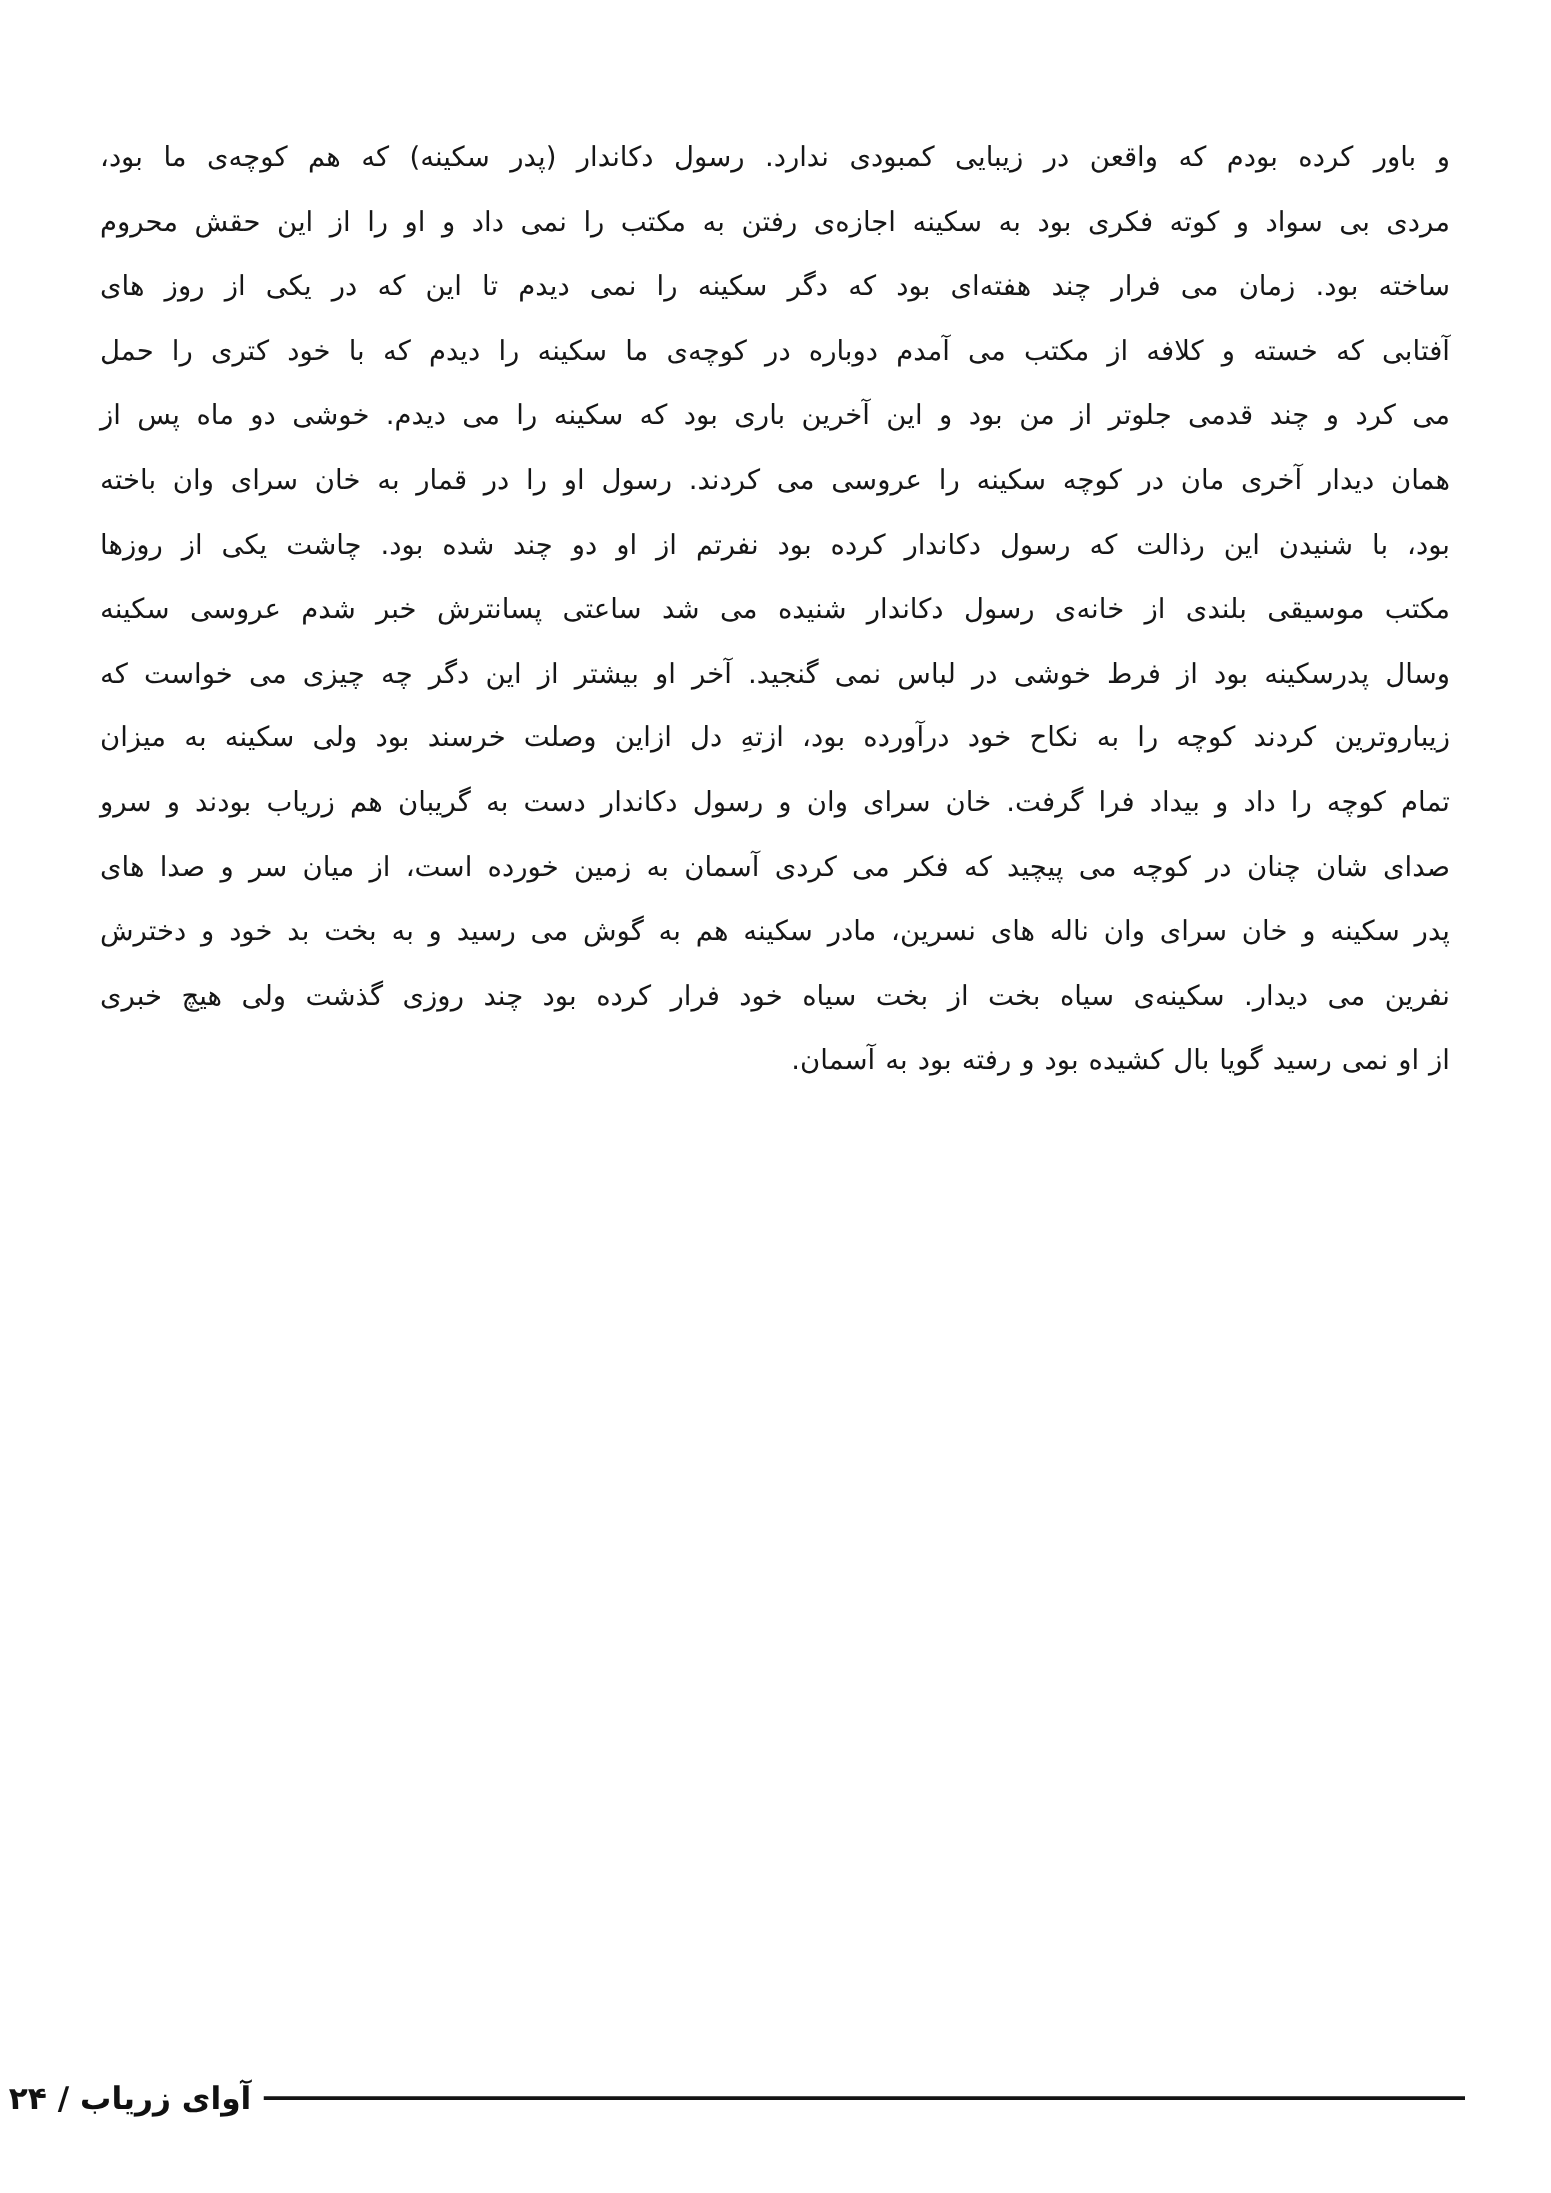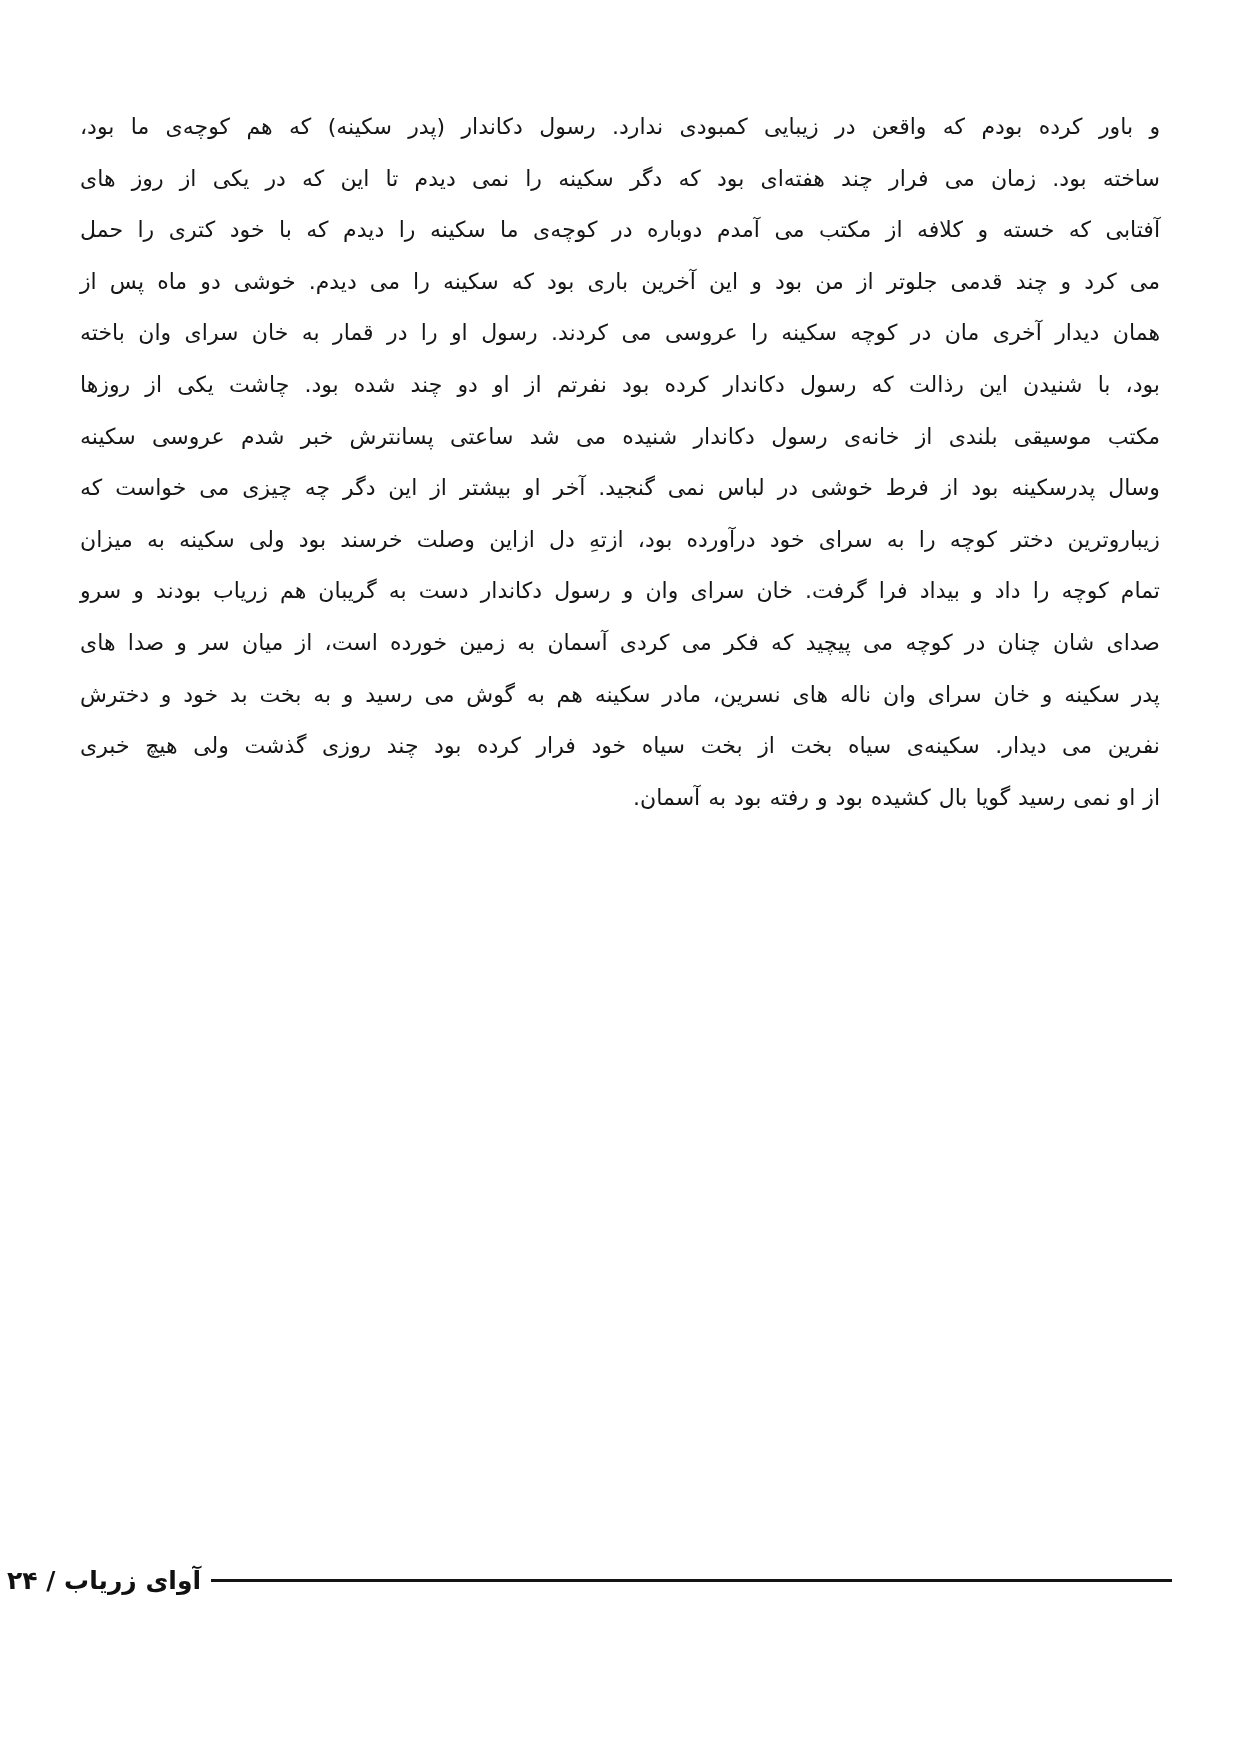--- a/index.html
+++ b/index.html
@@ -31,21 +31,21 @@
     text-align-last: justify;
     -moz-text-align-last: justify;
     word-spacing: 1px;
   }
   .line.last {
     text-align-last: right;
     -moz-text-align-last: right;
   }
   .footer {
     position: absolute;
-    top: 1557px;
+    top: 1655px;
     left: 55px;
     right: 69px;
     height: 46px;
     display: flex;
     flex-direction: row;
     align-items: center;
     gap: 10px;
     direction: ltr;
   }
   .footer-label {
@@ -62,28 +62,29 @@
     background: #141414;
   }
 </style>
 </head>
 <body>
 
 <div class="page">
 
   <div class="body-text">
     <div class="line">و باور کرده بودم که واقعن در زیبایی کمبودی ندارد. رسول دکاندار (پدر سکینه) که هم کوچه‌ی ما بود،</div>
+    <div class="line">مردی بی سواد و کوته فکری بود به سکینه اجازه‌ی رفتن به مکتب را نمی داد  و او را از این حقش محروم</div>
     <div class="line">ساخته بود. زمان می  فرار چند هفته‌ای بود که دگر سکینه را نمی دیدم تا این که در یکی از روز های</div>
     <div class="line">آفتابی که خسته و کلافه از مکتب می آمدم دوباره در کوچه‌ی ما سکینه را دیدم که با خود کتری را حمل</div>
     <div class="line">می کرد و چند قدمی جلوتر از من بود و این آخرین باری بود که سکینه را می دیدم. خوشی دو ماه پس از</div>
     <div class="line">همان دیدار آخری مان در کوچه سکینه را عروسی می کردند. رسول او را در قمار به خان سرای وان باخته</div>
     <div class="line">بود، با شنیدن این رذالت که رسول دکاندار کرده بود نفرتم از او دو چند شده بود. چاشت یکی از روزها</div>
     <div class="line">مکتب موسیقی بلندی از خانه‌ی رسول دکاندار شنیده می شد ساعتی پسانترش خبر شدم عروسی سکینه</div>
     <div class="line">وسال پدرسکینه بود از فرط خوشی در لباس نمی گنجید. آخر او بیشتر از این دگر چه چیزی می خواست که</div>
-    <div class="line">زیباروترین دختر کوچه را به سرای خود درآورده بود، ازتهِ دل ازاین وصلت خرسند بود ولی سکینه به میزان</div>
+    <div class="line">زیباروترین کردند کوچه را به نکاح خود درآورده بود، ازتهِ دل ازاین وصلت خرسند بود ولی سکینه به میزان</div>
     <div class="line">تمام کوچه را داد و بیداد فرا گرفت. خان سرای وان و رسول دکاندار دست به گریبان هم زریاب بودند و سرو</div>
     <div class="line">صدای شان چنان در کوچه می پیچید که فکر می کردی آسمان به زمین خورده است، از میان سر و صدا های</div>
     <div class="line">پدر سکینه و خان سرای وان ناله های نسرین، مادر سکینه هم به گوش می رسید و به بخت بد خود و دخترش</div>
     <div class="line">نفرین می دیدار. سکینه‌ی سیاه بخت از بخت سیاه خود فرار کرده بود چند روزی گذشت ولی هیچ خبری</div>
     <div class="line last">از او نمی رسید گویا بال کشیده بود و رفته بود به آسمان.</div>
   </div>
 
   <div class="footer">
     <div class="footer-label">آوای زریاب / ۲۴</div>
     <div class="footer-rule"></div>

